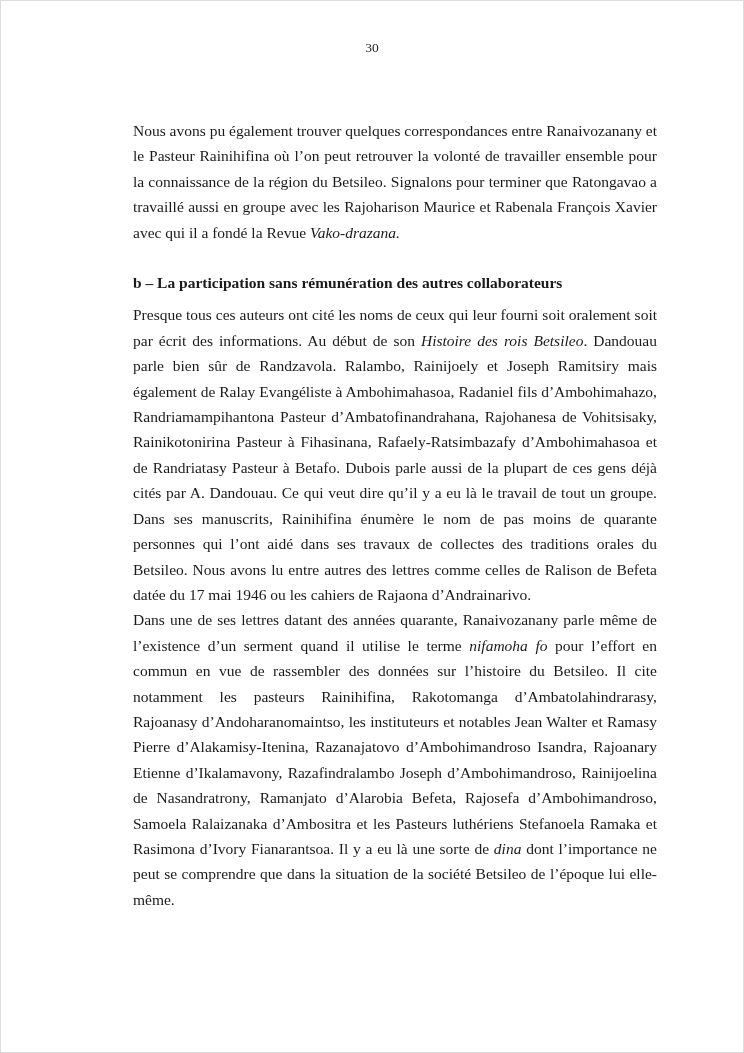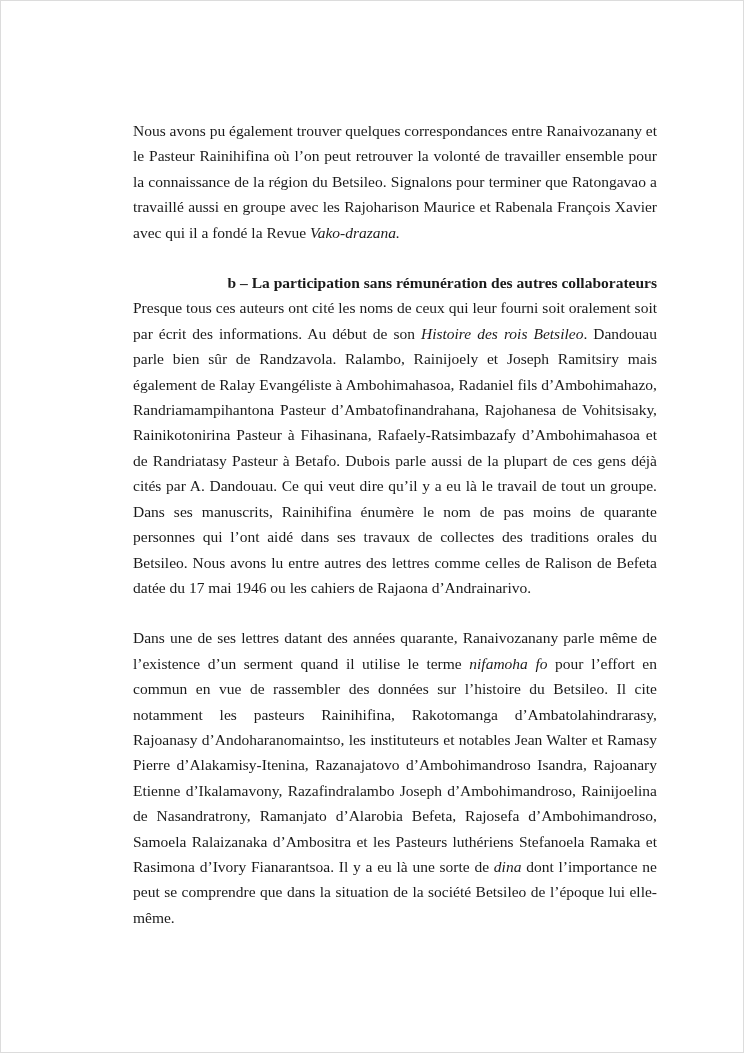--- a/index.html
+++ b/index.html
@@ -34,37 +34,37 @@
     top: 117px;
     width: 524px;
     font-size: 15.5px;
     line-height: 25.4px;
     text-align: justify;
   }
   .para {
     margin: 0;
   }
   .section-heading {
-    margin: 25px 0 0 0;
+    margin: 25px 0 7px 0;
     font-size: 15.5px;
     line-height: 25.4px;
     font-weight: bold;
-    text-align: right;
+    text-align: left;
   }
   .para-gap {
-    margin-top: 25px;
   }
   .italic {
     font-style: italic;
   }
 </style>
 </head>
 <body>
 
 <div class="page">
+  <div class="page-number">30</div>
 
   <div class="body-text">
     <p class="para"><span>Nous avons pu également trouver quelques correspondances entre Ranaivozanany et le Pasteur Rainihifina où l’on  peut retrouver la volonté de travailler ensemble pour la connaissance de la région du Betsileo. Signalons pour terminer que Ratongavao a travaillé aussi en groupe avec les Rajoharison Maurice et Rabenala François Xavier avec qui il a fondé la Revue </span><span class="italic">Vako-drazana.</span></p>
 
     <h2 class="section-heading">b – La participation sans rémunération des autres collaborateurs</h2>
 
     <p class="para"><span>Presque tous ces auteurs ont cité les noms de ceux qui leur fourni soit oralement soit par écrit des informations. Au début de son </span><span class="italic">Histoire des rois Betsileo</span><span>. Dandouau parle bien sûr de Randzavola. Ralambo, Rainijoely et Joseph Ramitsiry mais également de Ralay Evangéliste   à Ambohimahasoa, Radaniel fils d’Ambohimahazo, Randriamampihantona Pasteur d’Ambatofinandrahana, Rajohanesa  de Vohitsisaky, Rainikotonirina Pasteur à Fihasinana, Rafaely-Ratsimbazafy d’Ambohimahasoa et de Randriatasy Pasteur à Betafo. Dubois parle aussi de la plupart de ces gens déjà cités par A. Dandouau. Ce qui veut dire qu’il y a eu là le travail de tout un groupe. Dans ses manuscrits, Rainihifina énumère le nom de pas moins de quarante personnes qui l’ont aidé dans ses travaux de collectes des traditions orales du Betsileo. Nous avons lu entre autres des lettres comme celles de Ralison de Befeta datée du 17 mai 1946 ou les cahiers de Rajaona d’Andrainarivo.</span></p>
 
     <p class="para para-gap"><span>Dans une de ses lettres datant des années quarante, Ranaivozanany parle même de l’existence d’un serment quand il utilise le terme </span><span class="italic">nifamoha fo</span><span> pour l’effort en commun en vue de rassembler des données sur l’histoire du Betsileo. Il cite notamment les pasteurs Rainihifina, Rakotomanga d’Ambatolahindrarasy, Rajoanasy d’Andoharanomaintso, les instituteurs et notables Jean Walter et Ramasy Pierre d’Alakamisy-Itenina, Razanajatovo d’Ambohimandroso Isandra, Rajoanary Etienne d’Ikalamavony, Razafindralambo Joseph d’Ambohimandroso, Rainijoelina de Nasandratrony, Ramanjato d’Alarobia Befeta, Rajosefa d’Ambohimandroso, Samoela Ralaizanaka d’Ambositra et les Pasteurs luthériens Stefanoela Ramaka et Rasimona d’Ivory Fianarantsoa. Il y a eu là une sorte de </span><span class="italic">dina</span><span> dont l’importance ne peut se comprendre que dans la situation de la société Betsileo de l’époque lui elle-même.</span></p>
   </div>

